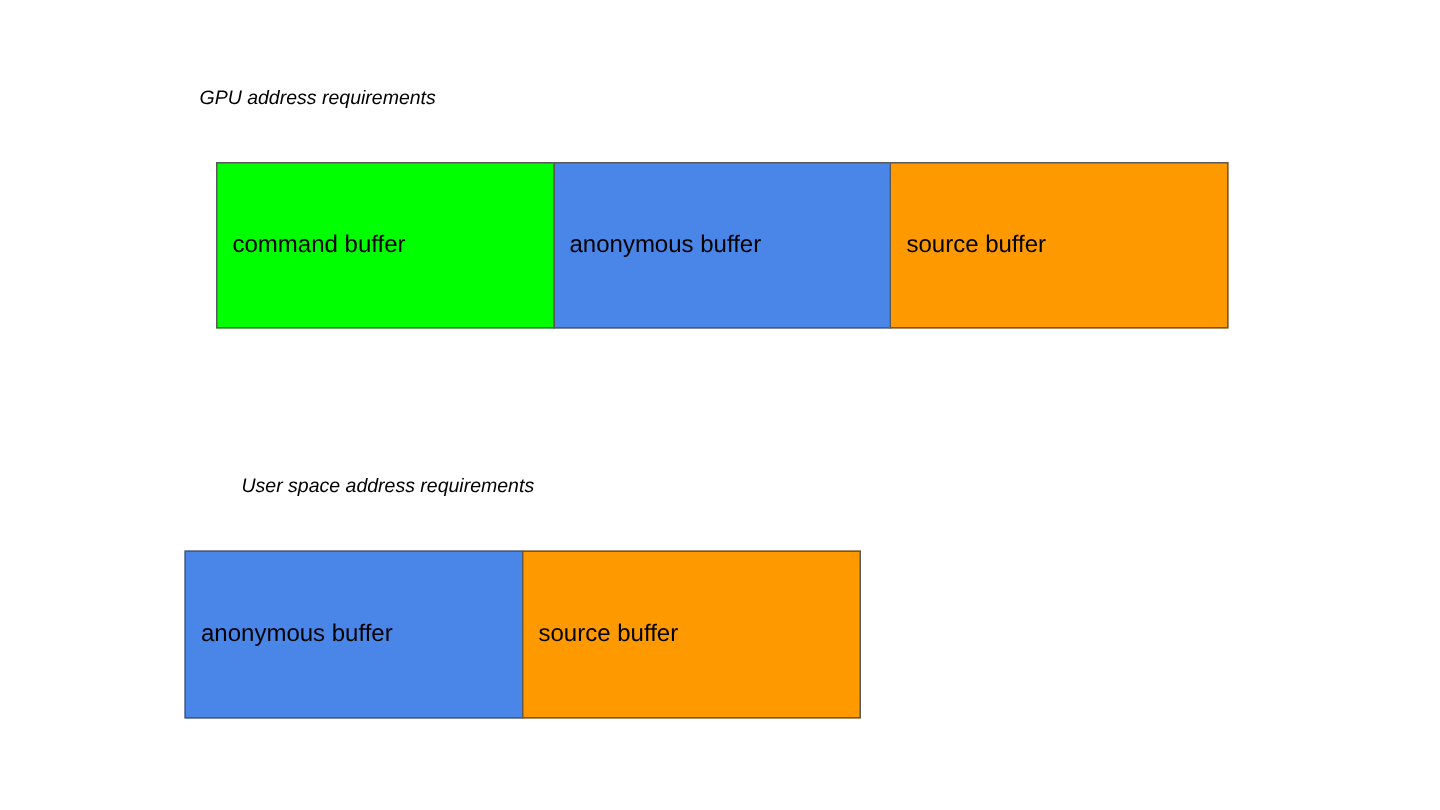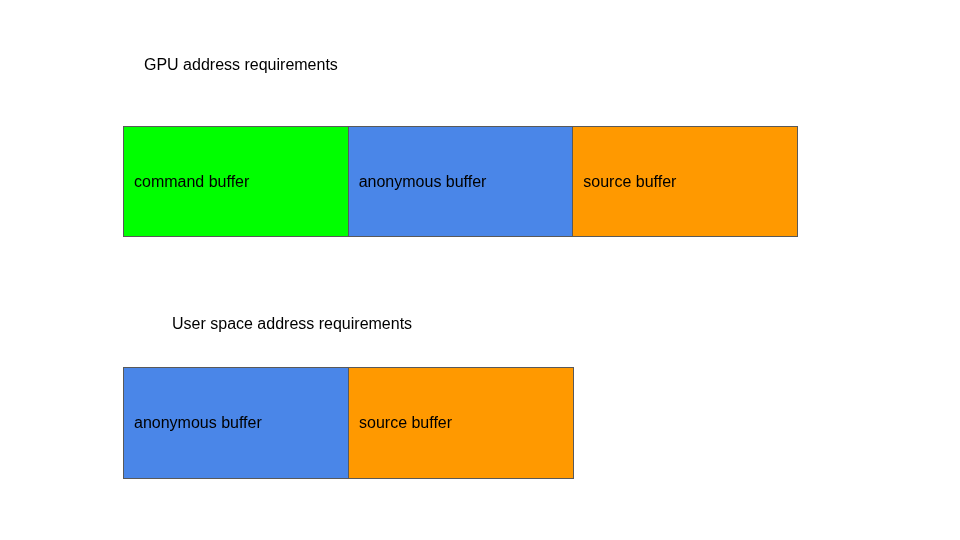--- a/index.html
+++ b/index.html
@@ -14,38 +14,40 @@
     color: #000000;
     position: relative;
     overflow: hidden;
   }
   .canvas {
     position: absolute;
     inset: 0;
   }
   .section-title {
     position: absolute;
-    left: 144px;
-    font-size: 16px;
+    left: 133px;
+    font-size: 13px;
     line-height: 18px;
     color: #000000;
     white-space: nowrap;
+    font-style: italic;
   }
   #title-gpu { top: 56px; }
   #title-user { top: 315px; margin-left: 28px; }
 
   .box-row {
     position: absolute;
     left: 123px;
     display: flex;
   }
   #row-gpu {
-    top: 126px;
+    top: 108px;
     width: 813px;
     height: 111px;
+    margin-left: 21px;
   }
   #row-user {
     top: 367px;
     width: 451px;
     height: 112px;
   }
   .buffer-box {
     box-sizing: border-box;
     border: 1px solid #595959;
     height: 100%;

